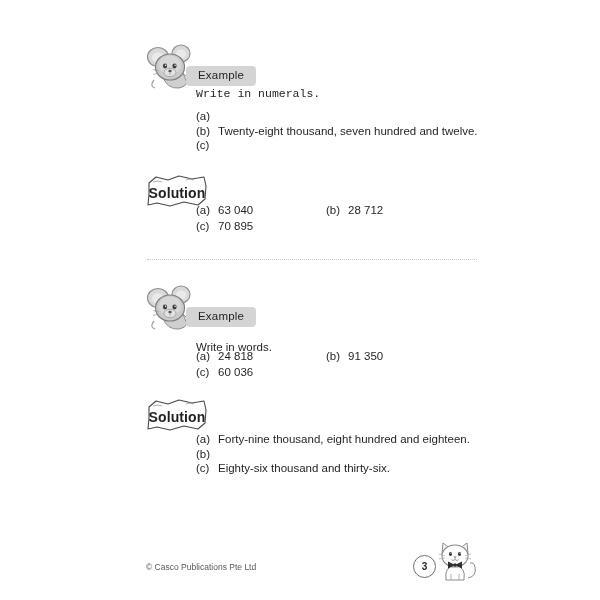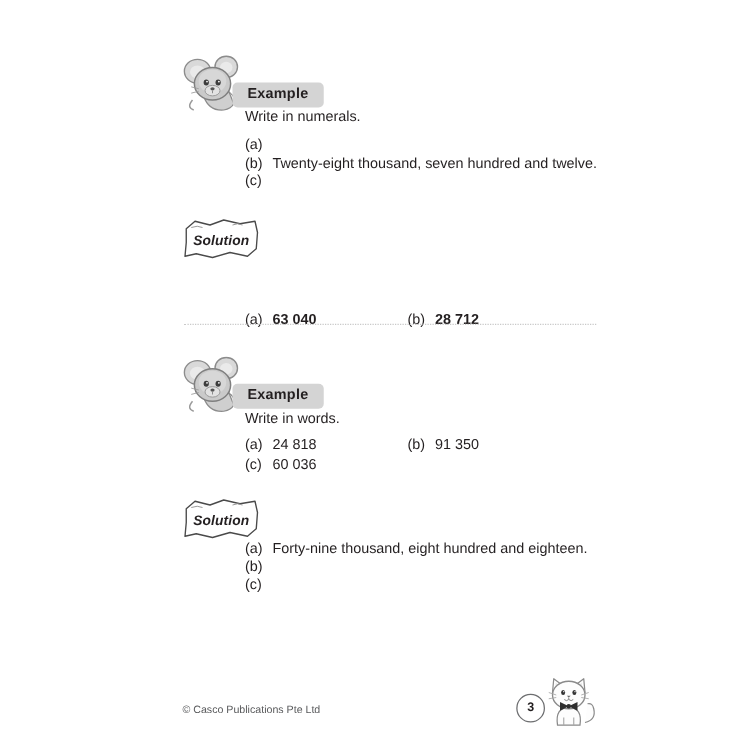--- a/index.html
+++ b/index.html
@@ -35,21 +35,21 @@
     height: 46px;
   }
   .example-badge {
     position: absolute;
     left: 40px;
     top: 22px;
     background: #d4d4d4;
     border-radius: 4px 4px 4px 4px;
     padding: 3px 12px 4px 12px;
     font-size: 11.5px;
-    font-weight: bold;
+    font-weight: normal;
     letter-spacing: .2px;
     color: #231f20;
     line-height: 13px;
     white-space: nowrap;
   }
 
   
   .prompt {
     position: absolute;
     font-size: 11.5px;
@@ -68,21 +68,21 @@
     display: flex;
     align-items: baseline;
     white-space: nowrap;
   }
   .item-label {
     width: 22px;
     flex: 0 0 22px;
     color: #231f20;
   }
   .item-text { color: #231f20; }
-  .item-text.bold { font-weight: bold; margin-top: 46px; }
+  .item-text.bold { font-weight: normal; }
 
   
   .cols {
     position: absolute;
     font-size: 11.5px;
     line-height: 15px;
   }
   .cols .grid {
     display: grid;
     grid-template-columns: 130px auto;
@@ -103,27 +103,26 @@
   }
   .solution-tag svg { display: block; }
   .solution-tag .tag-text {
     position: absolute;
     left: 0; top: 0;
     width: 62px;
     height: 34px;
     display: flex;
     align-items: center;
     justify-content: center;
-    font-size: 11px;
+    font-size: 14px;
     font-weight: bold;
     color: #231f20;
     letter-spacing: .1px;
     padding-top: 3px;
     box-sizing: border-box;
-    font-style: italic;
   }
 
   
   .divider {
     position: absolute;
     border-top: 1px dotted #c9c9c9;
     height: 0;
   }
 
   
@@ -186,21 +185,21 @@
 
         <path d="M13 27 l-6 -1.5 M13 29 l-6 1.5" stroke="#9a9a9a" stroke-width="0.7" fill="none"></path>
 
         <path d="M8 36 q-5 6 1 8" fill="none" stroke="#9a9a9a" stroke-width="1.2"></path>
       </svg>
     </span>
 
     <span class="example-badge">Example</span>
   </div>
 
-  <div class="prompt" style="left:196px; top:87px;">Write in numerals.</div>
+  <div class="prompt" style="left:196px; top:87px;font-family:Liberation Mono, monospace;">Write in numerals.</div>
 
   <div class="items" style="left:196px; top:109px;">
     <div class="item-row">
       <span class="item-label">(a)</span>
     </div>
     <div class="item-row">
       <span class="item-label">(b)</span>
       <span class="item-text">Twenty-eight thousand, seven hundred and twelve.</span>
     </div>
     <div class="item-row">
@@ -257,21 +256,21 @@
         <ellipse cx="24" cy="27" rx="1.7" ry="1.3" fill="#555555"></ellipse>
         <path d="M24 28.4 v2.2" stroke="#8c8c8c" stroke-width="0.8" fill="none"></path>
         <path d="M13 27 l-6 -1.5 M13 29 l-6 1.5" stroke="#9a9a9a" stroke-width="0.7" fill="none"></path>
         <path d="M8 36 q-5 6 1 8" fill="none" stroke="#9a9a9a" stroke-width="1.2"></path>
       </svg>
     </span>
 
     <span class="example-badge">Example</span>
   </div>
 
-  <div class="prompt" style="left:196px; top:328px;">Write in words.</div>
+  <div class="prompt" style="left:196px; top:340px;">Write in words.</div>
 
   <div class="cols" style="left:196px; top:349px;">
     <div class="grid">
       <div class="cell">
         <span class="item-label">(a)</span>
         <span class="item-text">24 818</span>
       </div>
       <div class="cell">
         <span class="item-label">(b)</span>
         <span class="item-text">91 350</span>
@@ -296,20 +295,21 @@
   <div class="items" style="left:196px; top:432px;">
     <div class="item-row">
       <span class="item-label">(a)</span>
       <span class="item-text">Forty-nine thousand, eight hundred and eighteen.</span>
     </div>
     <div class="item-row">
       <span class="item-label">(b)</span>
     </div>
     <div class="item-row">
       <span class="item-label">(c)</span>
+      <span class="item-text">Eighty-six thousand and thirty-six.</span>
     </div>
   </div>
 
   <div class="footer-copyright" style="left:146px; top:562px;">© Casco Publications Pte Ltd</div>
 
   <div class="page-number" style="left:413px; top:555px;">3</div>
 
   <span class="cat-icon" style="left:432px; top:538px;">
     <svg viewBox="0 0 48 48" width="48" height="48" xmlns="http://www.w3.org/2000/svg">
 

